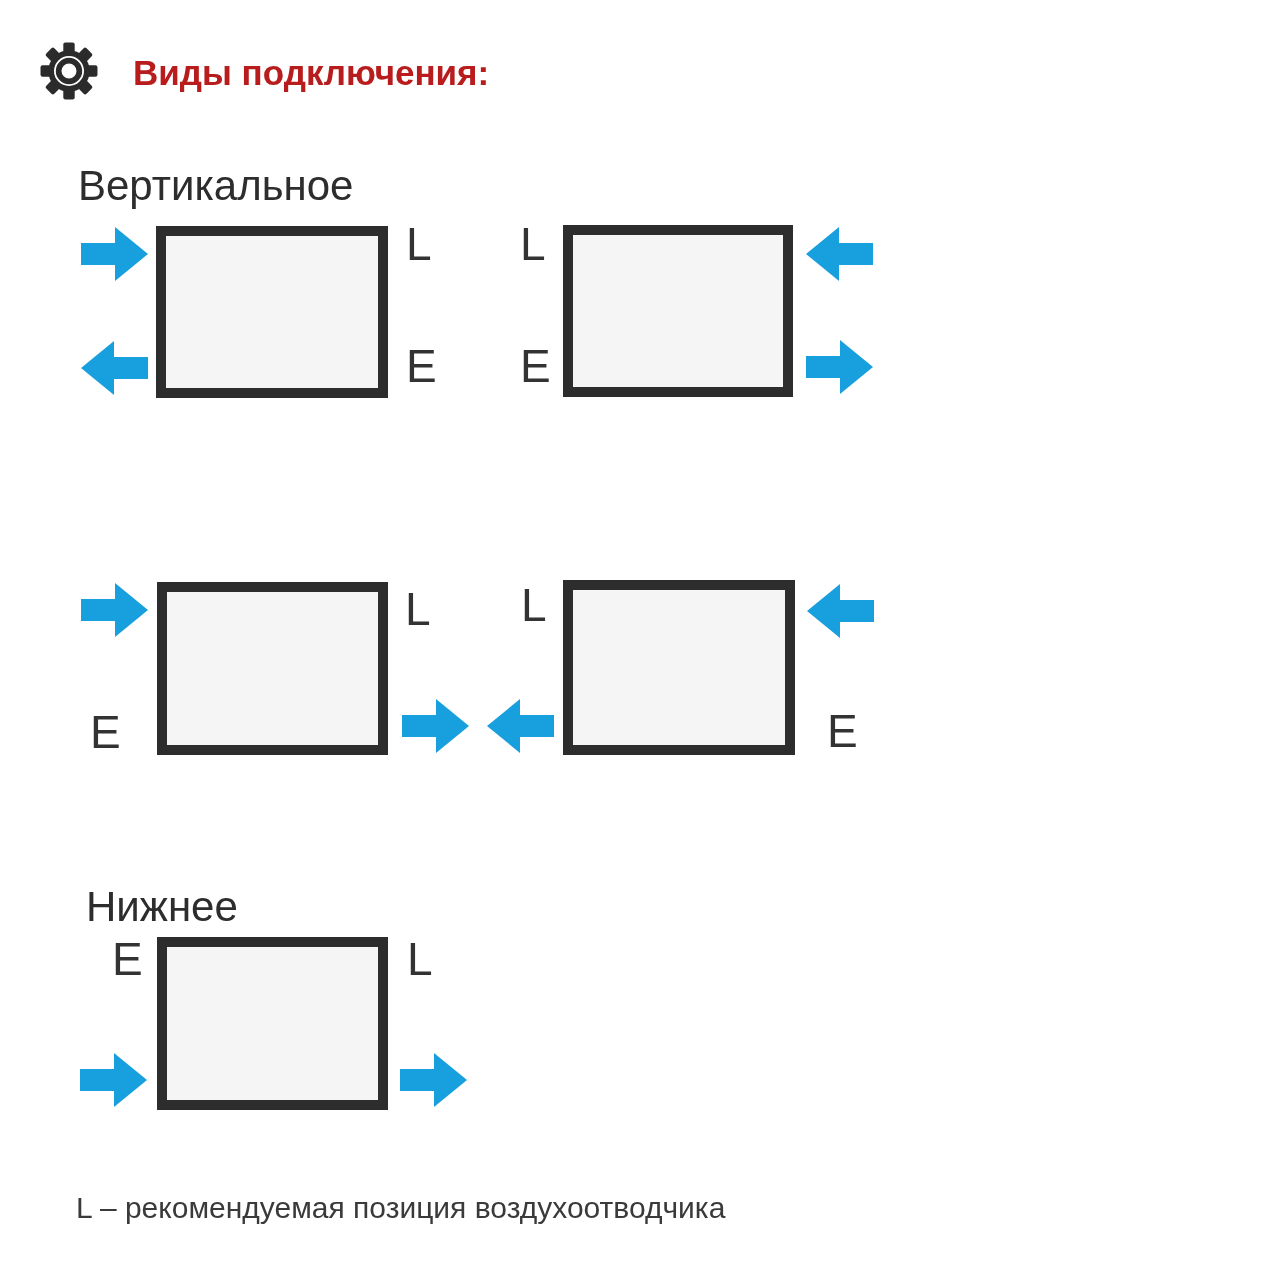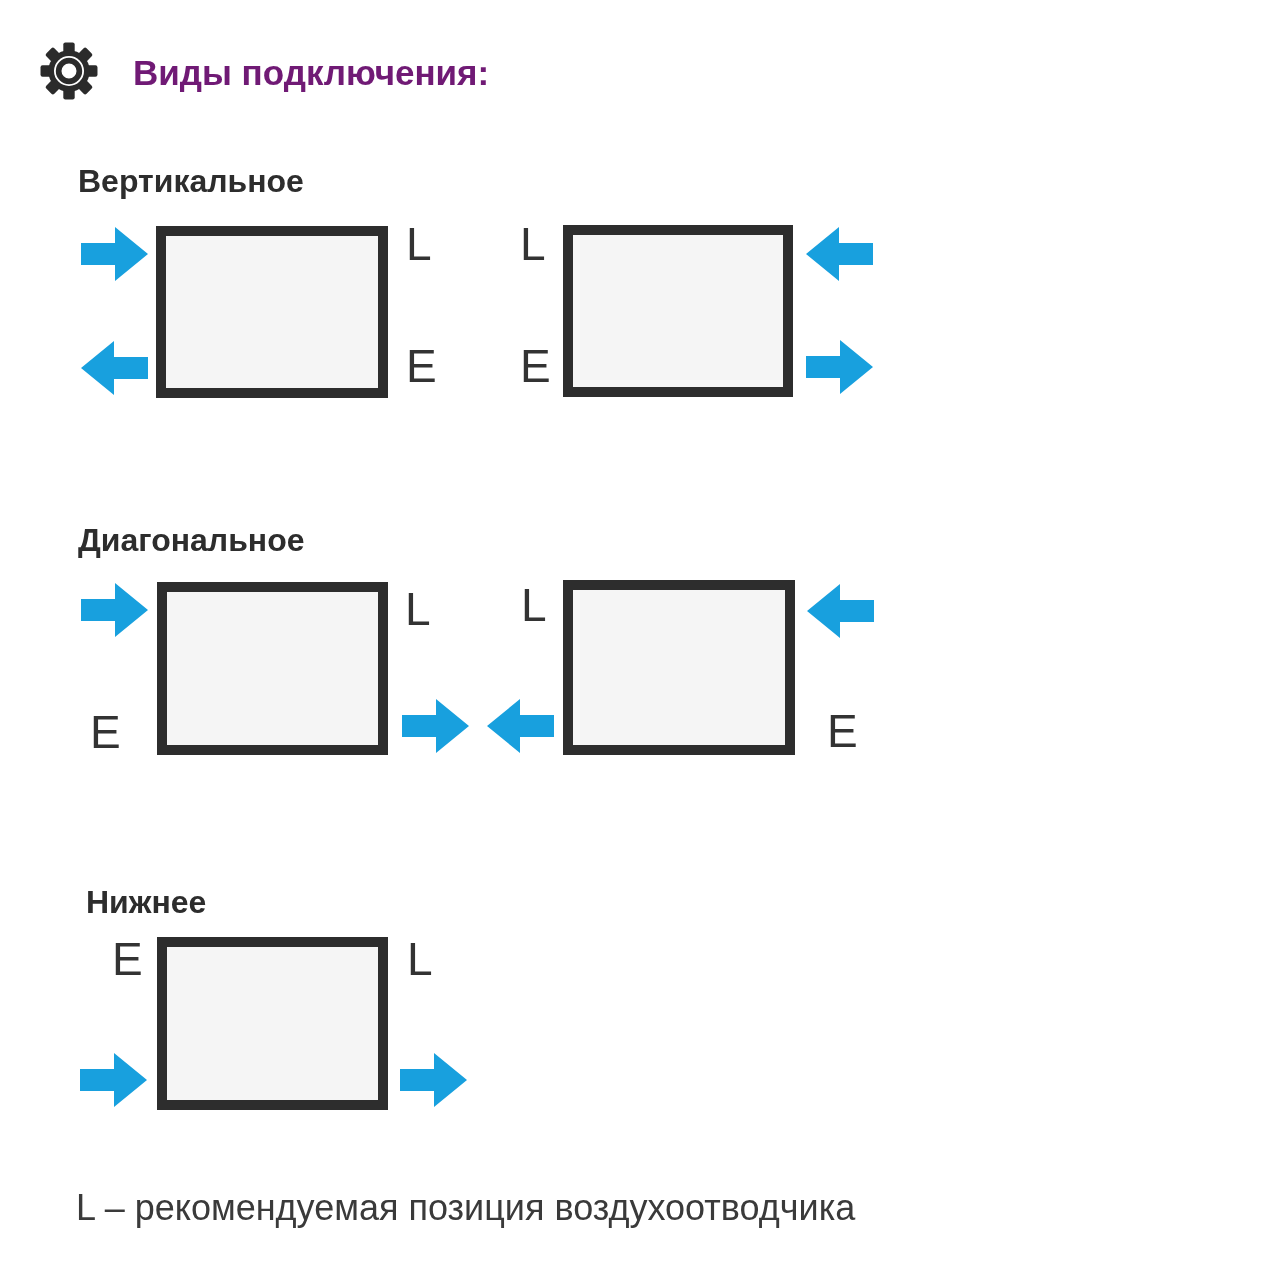--- a/index.html
+++ b/index.html
@@ -11,32 +11,32 @@
     font-family: "Liberation Sans", sans-serif;
     overflow: hidden;
   }
   .title {
     position: absolute;
     left: 133px;
     top: 55px;
     font-size: 35px;
     font-weight: 700;
     line-height: 1;
-    color: #701a75;
+    color: #b91c1c;
     white-space: nowrap;
   }
   .gear {
     position: absolute;
     left: 40px;
     top: 42px;
   }
   .section-label {
     position: absolute;
-    font-size: 32px;
-    font-weight: 700;
+    font-size: 42px;
+    font-weight: 400;
     line-height: 1;
     color: #2d2d2d;
     white-space: nowrap;
   }
   .frame {
     position: absolute;
     box-sizing: border-box;
     background: #f5f5f5;
     border: 10px solid #2d2d2d;
   }
@@ -51,21 +51,21 @@
     position: absolute;
     width: 67px;
     height: 54px;
   }
   .arrow polygon { fill: #18a0de; }
   .arrow.flip { transform: scaleX(-1); }
   .legend {
     position: absolute;
     left: 76px;
     top: 1189px;
-    font-size: 36px;
+    font-size: 30px;
     line-height: 37px;
     color: #3a3a3a;
     white-space: nowrap;
   }
 </style>
 </head>
 <body>
 
 <div class="canvas">
 
@@ -101,21 +101,20 @@
   <div class="frame" style="left:563px; top:225px; width:230px; height:172px"></div>
   <div class="port" style="left:520px; top:221px">L</div>
   <div class="port" style="left:520px; top:343px">E</div>
   <svg class="arrow flip" style="left:806px; top:227px" viewBox="0 0 67 54">
       <polygon points="0,16 34,16 34,0 67,27 34,54 34,38 0,38"></polygon>
     </svg>
   <svg class="arrow" style="left:806px; top:340px" viewBox="0 0 67 54">
       <polygon points="0,16 34,16 34,0 67,27 34,54 34,38 0,38"></polygon>
     </svg>
 
-  <div class="section-label" style="left:78px; top:524px">Диагональное</div>
 
   <div class="frame" style="left:157px; top:582px; width:231px; height:173px"></div>
   <svg class="arrow" style="left:81px; top:583px" viewBox="0 0 67 54">
       <polygon points="0,16 34,16 34,0 67,27 34,54 34,38 0,38"></polygon>
     </svg>
   <div class="port" style="left:405px; top:586px">L</div>
   <div class="port" style="left:90px; top:709px">E</div>
   <svg class="arrow" style="left:402px; top:699px" viewBox="0 0 67 54">
       <polygon points="0,16 34,16 34,0 67,27 34,54 34,38 0,38"></polygon>
     </svg>

